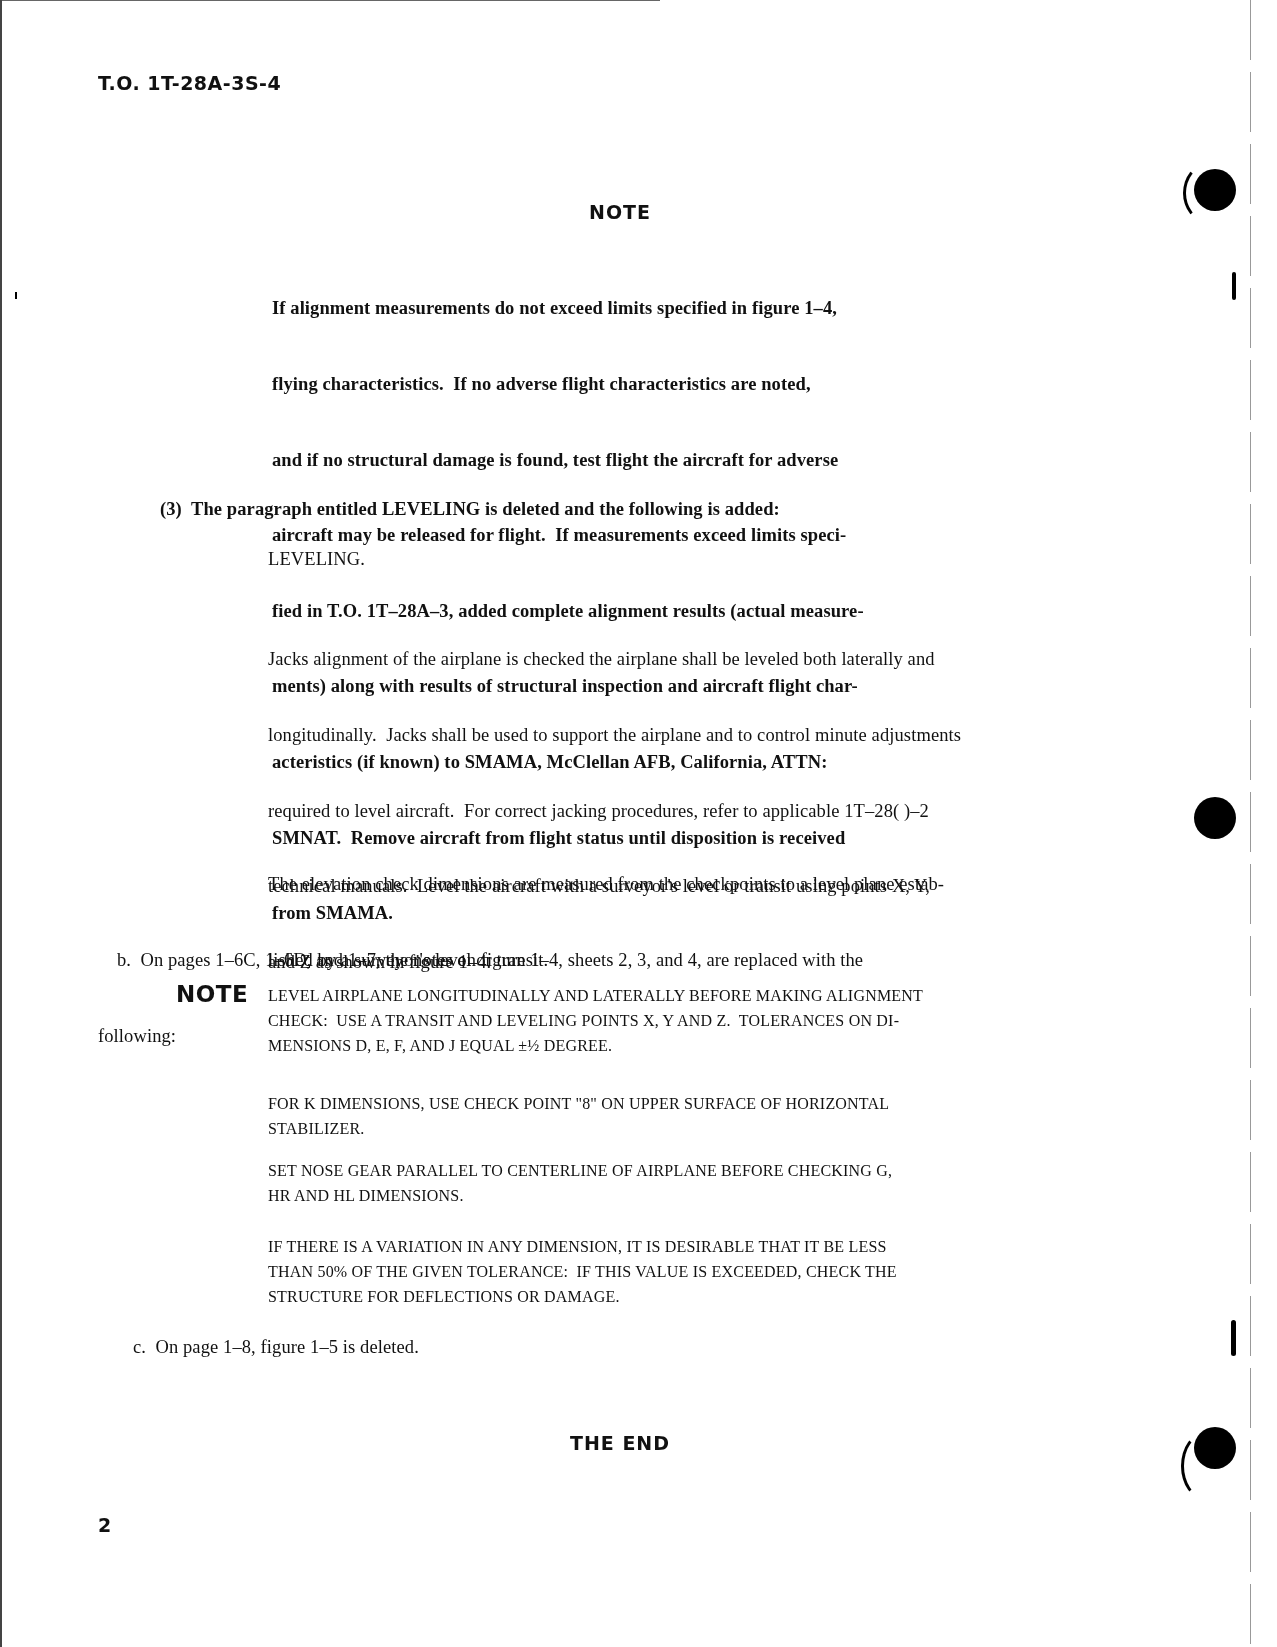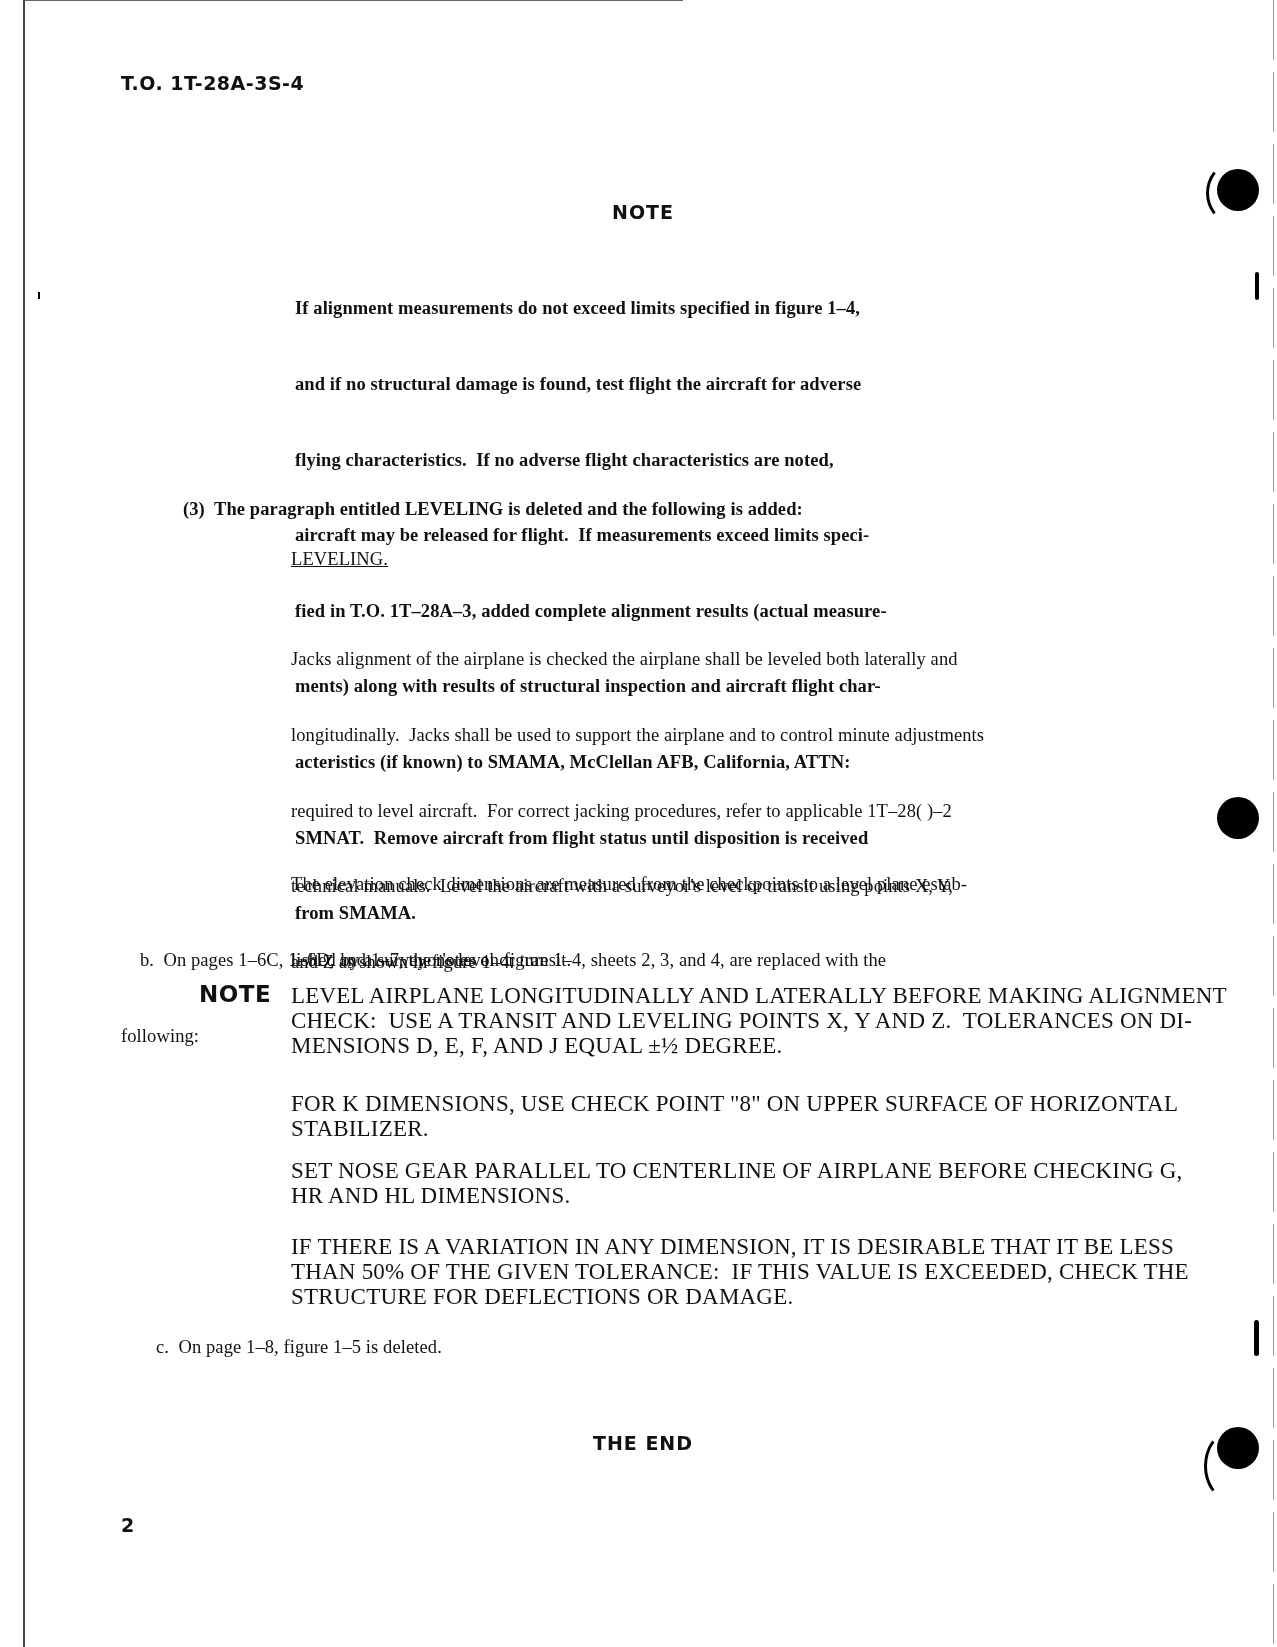--- a/index.html
+++ b/index.html
@@ -1,32 +1,32 @@
 <!DOCTYPE html>
 <html><head>
 <meta charset="utf-8">
 <style>
   html, body { margin: 0; padding: 0; background: #ffffff; }
   body { width: 1277px; height: 1647px; position: relative; overflow: hidden; color: #111; }
-  .page { position: absolute; inset: 0; margin-left: 23px; }
+  .page { position: absolute; inset: 0; }
   .serif { font-family: "Liberation Serif", "DejaVu Serif", serif; font-size: 18.5px; line-height: 25.2px; letter-spacing: 0.1px; }
   .gothic { font-family: "DejaVu Sans", "Liberation Sans", sans-serif; font-weight: bold; }
   .abs { position: absolute; }
   .hdr { left: 98px; top: 72px; font-size: 19px; letter-spacing: 0.5px; }
   .note-title { left: 0; width: 1240px; text-align: center; top: 201px; font-size: 19px; letter-spacing: 1px; }
   .block { white-space: pre; }
   .note-body { left: 272px; top: 246px; font-weight: bold; }
   .p3 { left: 160px; top: 497px; font-weight: bold; }
-  .leveling-h { left: 268px; top: 547px; text-decoration: underline; }
+  .leveling-h { left: 268px; top: 547px; }
   .leveling-body { left: 268px; top: 597px; }
   .p4 { left: 98px; top: 748px; }
   .elev { left: 268px; top: 822px; }
   .pb { left: 98px; top: 898px; }
   .note2-tag { left: 176px; top: 981px; font-family: "DejaVu Sans", sans-serif; font-weight: 900; font-size: 23px; letter-spacing: 0.5px; }
-  .caps { font-size: 23px; line-height: 25.2px; letter-spacing: 0.2px; }
+  .caps { font-size: 16px; line-height: 25.2px; letter-spacing: 0.2px; }
   .n1 { left: 268px; top: 983px; }
   .n2 { left: 268px; top: 1091px; }
   .n3 { left: 268px; top: 1158px; }
   .n4 { left: 268px; top: 1234px; }
   .pc { left: 133px; top: 1335px; }
   .the-end { left: 0; width: 1240px; text-align: center; top: 1432px; font-size: 19px; letter-spacing: 1px; }
   .pagenum { left: 98px; top: 1514px; font-size: 19px; }
   .hole { position: absolute; width: 42px; height: 42px; border-radius: 50%; background: #000; }
   .arc { position: absolute; border: 3px solid #000; border-right: none; border-top-color: transparent; border-bottom-color: transparent; border-radius: 50%; }
   .edge-line { position: absolute; left: 1250px; top: 0; width: 1px; height: 1647px; background: repeating-linear-gradient(#999 0 60px, transparent 60px 72px); }
@@ -40,22 +40,22 @@
 <div class="page">
   <div class="top-line"></div>
   <div class="left-line"></div>
   <div class="edge-line"></div>
 
   <div class="abs gothic hdr">T.O. 1T-28A-3S-4</div>
 
   <div class="abs gothic note-title">NOTE</div>
   <div class="abs serif block note-body">
     <div>If alignment measurements do not exceed limits specified in figure 1–4,</div>
+    <div>flying characteristics.  If no adverse flight characteristics are noted,</div>
     <div>and if no structural damage is found, test flight the aircraft for adverse</div>
-    <div>flying characteristics.  If no adverse flight characteristics are noted,</div>
     <div>aircraft may be released for flight.  If measurements exceed limits speci-</div>
     <div>fied in T.O. 1T–28A–3, added complete alignment results (actual measure-</div>
     <div>ments) along with results of structural inspection and aircraft flight char-</div>
     <div>acteristics (if known) to SMAMA, McClellan AFB, California, ATTN:</div>
     <div>SMNAT.  Remove aircraft from flight status until disposition is received</div>
     <div>from SMAMA.</div>
   </div>
 
   <div class="abs serif block p3">(3)  The paragraph entitled LEVELING is deleted and the following is added:</div>
   <div class="abs serif block leveling-h">LEVELING.</div>

